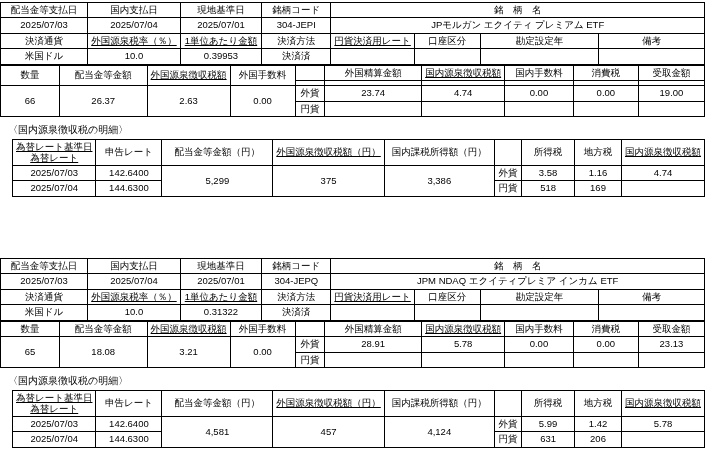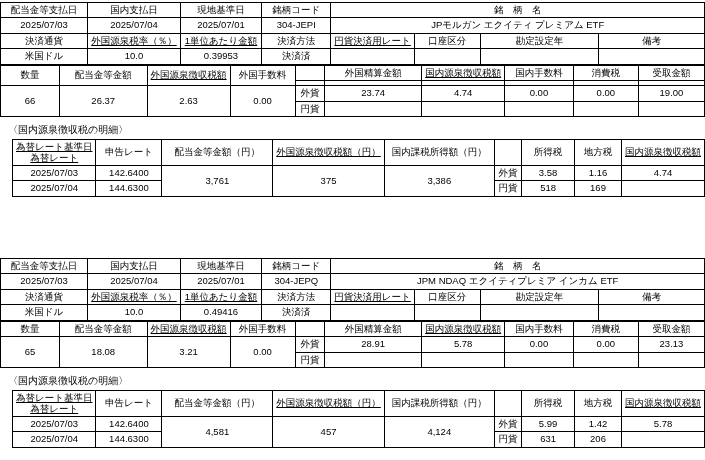--- a/index.html
+++ b/index.html
@@ -167,21 +167,21 @@
           <td class="hdr-sm twoline">外国源泉徴収税額（円）</td>
           <td class="hdr">国内課税所得額（円）</td>
           <td class="hdr nb-r"></td>
           <td class="hdr">所得税</td>
           <td class="hdr">地方税</td>
           <td class="hdr-sm twoline">国内源泉徴収税額</td>
         </tr>
         <tr>
           <td>2025/07/03</td>
           <td class="num">142.6400</td>
-          <td class="num" rowspan="2">3,761</td>
+          <td class="num" rowspan="2">5,299</td>
           <td class="num" rowspan="2">375</td>
           <td class="num" rowspan="2">3,386</td>
           <td class="tag">外貨</td>
           <td class="num">3.58</td>
           <td class="num">1.16</td>
           <td class="num">4.74</td>
         </tr>
         <tr>
           <td>2025/07/04</td>
           <td class="num">144.6300</td>
@@ -229,21 +229,21 @@
           <td class="hdr-sm">1単位あたり金額</td>
           <td class="hdr">決済方法</td>
           <td class="hdr-sm">円貨決済用レート</td>
           <td class="hdr">口座区分</td>
           <td class="hdr" colspan="2">勘定設定年</td>
           <td class="hdr">備考</td>
         </tr>
         <tr>
           <td>米国ドル</td>
           <td>10.0</td>
-          <td>0.49416</td>
+          <td>0.31322</td>
           <td>決済済</td>
           <td></td>
           <td></td>
           <td colspan="2"></td>
           <td></td>
         </tr>
       </tbody>
     </table>
 
     <table class="grid">

